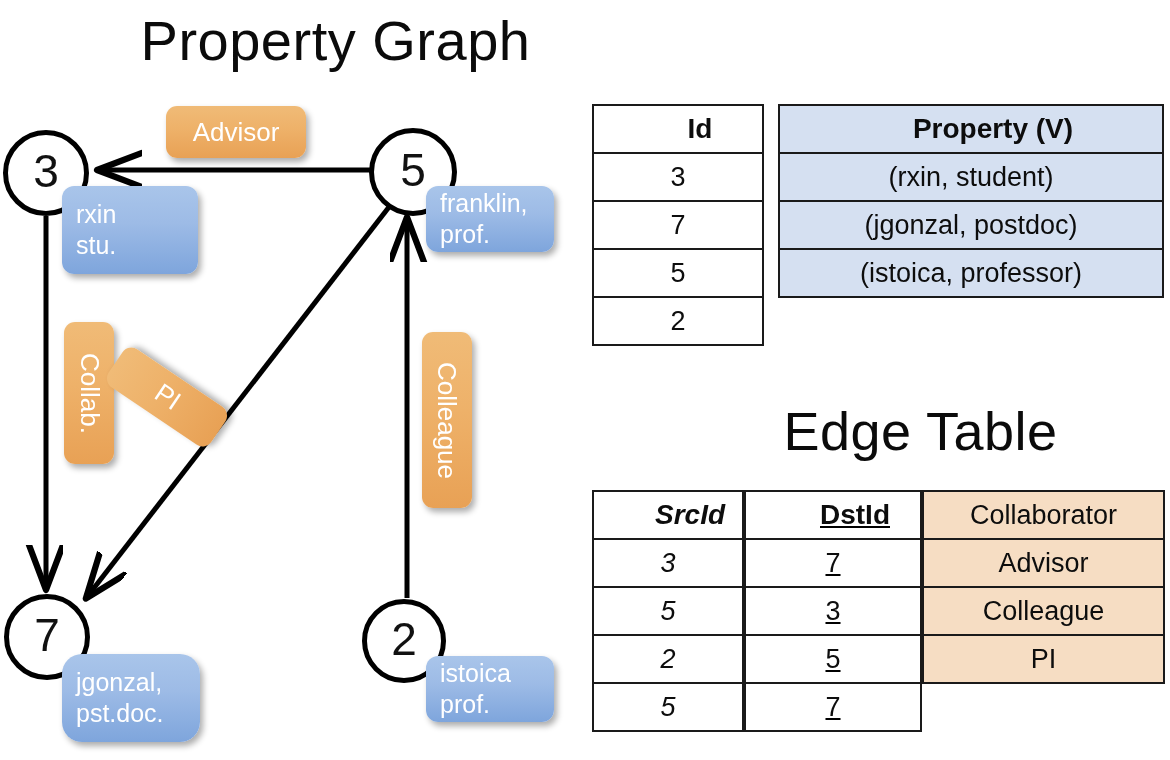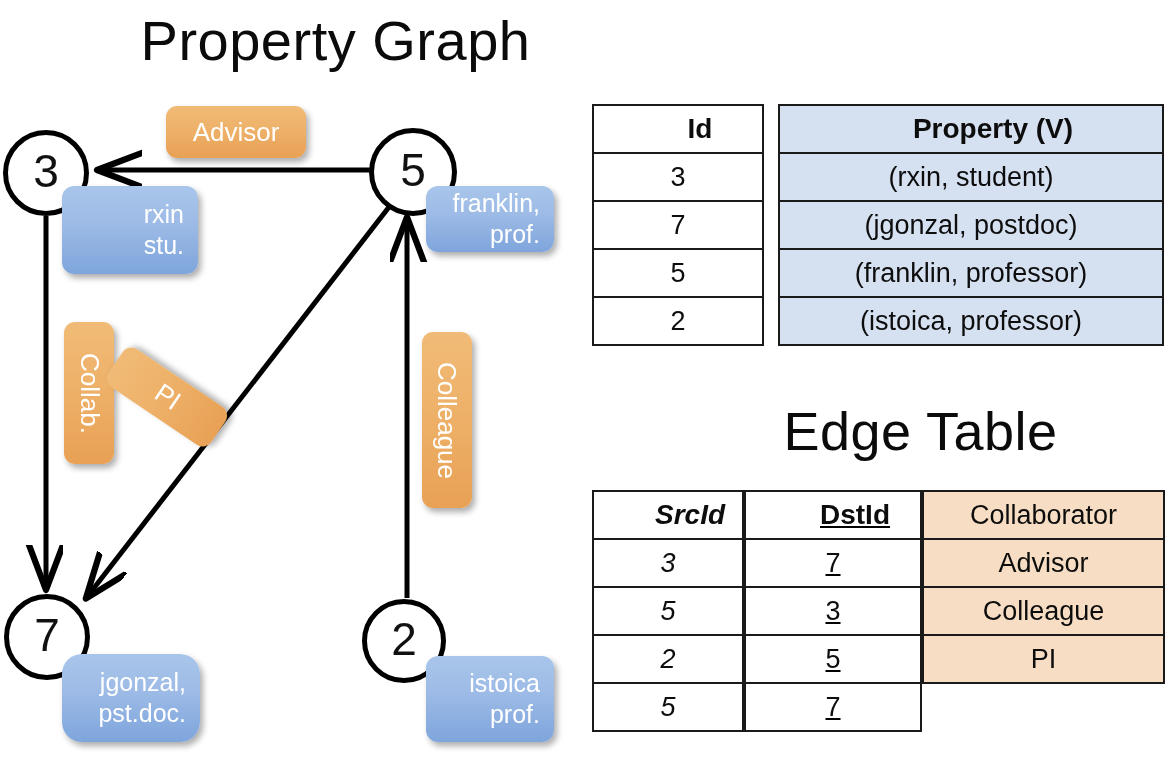--- a/index.html
+++ b/index.html
@@ -37,21 +37,21 @@
   
   .vprop{
     position:absolute;box-sizing:border-box;
     border-radius:12px;
     background:linear-gradient(180deg,#a9c5ea 0%,#9dbbe6 42%,#7ea5dc 100%);
     box-shadow:3px 4px 6px rgba(0,0,0,0.33);
     color:#ffffff;font-weight:300;
     padding:9px 14px 10px 14px;
     line-height:1.22;
     font-size:25px;
-    display:flex;flex-direction:column;justify-content:center;text-align:right;
+    display:flex;flex-direction:column;justify-content:center;
   }
 
   
   .elabel{
     position:absolute;box-sizing:border-box;
     border-radius:11px;
     background:linear-gradient(180deg,#f0bb77 0%,#eeb169 45%,#e8a155 100%);
     box-shadow:3px 4px 6px rgba(0,0,0,0.33);
     color:#ffffff;font-weight:300;
     display:flex;align-items:center;justify-content:center;
@@ -125,21 +125,21 @@
     <span>stu.</span>
   </div>
   <div class="vprop" id="vprop-5" style="left:426px;top:186px;width:128px;height:66px;">
     <span>franklin,</span>
     <span>prof.</span>
   </div>
   <div class="vprop" id="vprop-7" style="left:62px;top:654px;width:138px;height:88px;border-radius:20px;">
     <span>jgonzal,</span>
     <span>pst.doc.</span>
   </div>
-  <div class="vprop" id="vprop-2" style="left:426px;top:656px;width:128px;height:86px;">
+  <div class="vprop" id="vprop-2" style="left:426px;top:656px;width:128px;height:66px;">
     <span>istoica</span>
     <span>prof.</span>
   </div>
 
   <div class="elabel" id="edge-label-advisor" style="left:166px;top:106px;width:140px;height:52px;">
     <span>Advisor</span>
   </div>
 
   <div class="elabel vert" id="edge-label-collab" style="left:64px;top:322px;width:50px;height:142px;">
     <span>Collab.</span>
@@ -178,23 +178,20 @@
         <tr>
       <th class="cell-blue">Property (V)</th>
     </tr>
     <tr>
       <td class="cell-blue">(rxin, student)</td>
     </tr>
     <tr>
       <td class="cell-blue">(jgonzal, postdoc)</td>
     </tr>
     <tr>
-      <td class="cell-blue">(franklin, professor)</td>
-    </tr>
-    <tr>
       <td class="cell-blue">(istoica, professor)</td>
     </tr>
   </tbody>
     </table>
 
   <table class="tbl" id="edge-table-src">
     <tbody>
         <tr>
       <th class="hdr-plain">SrcId</th>
     </tr>

